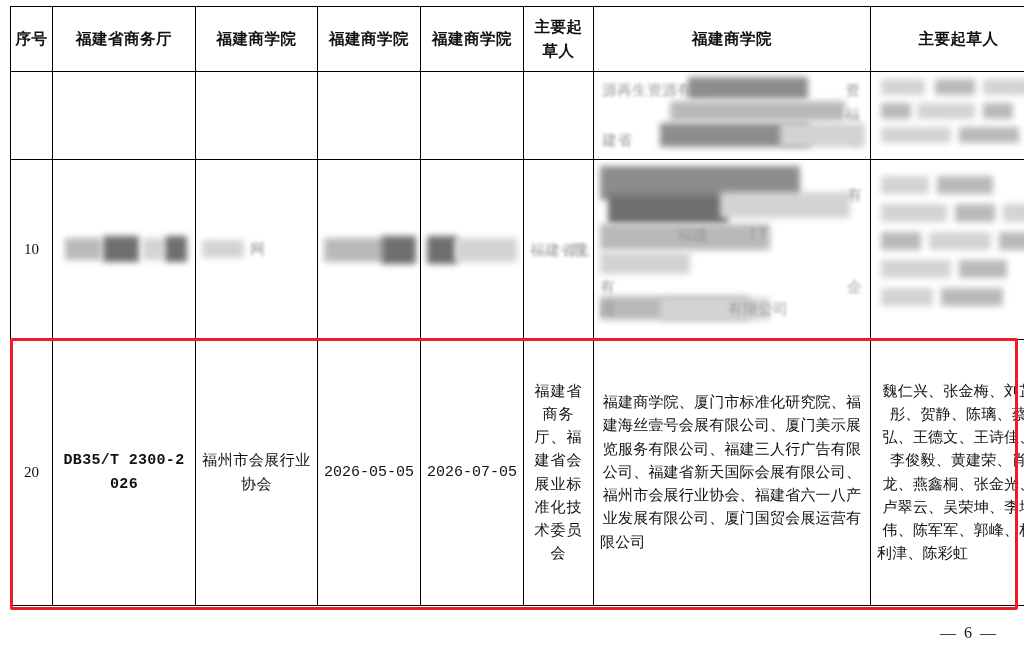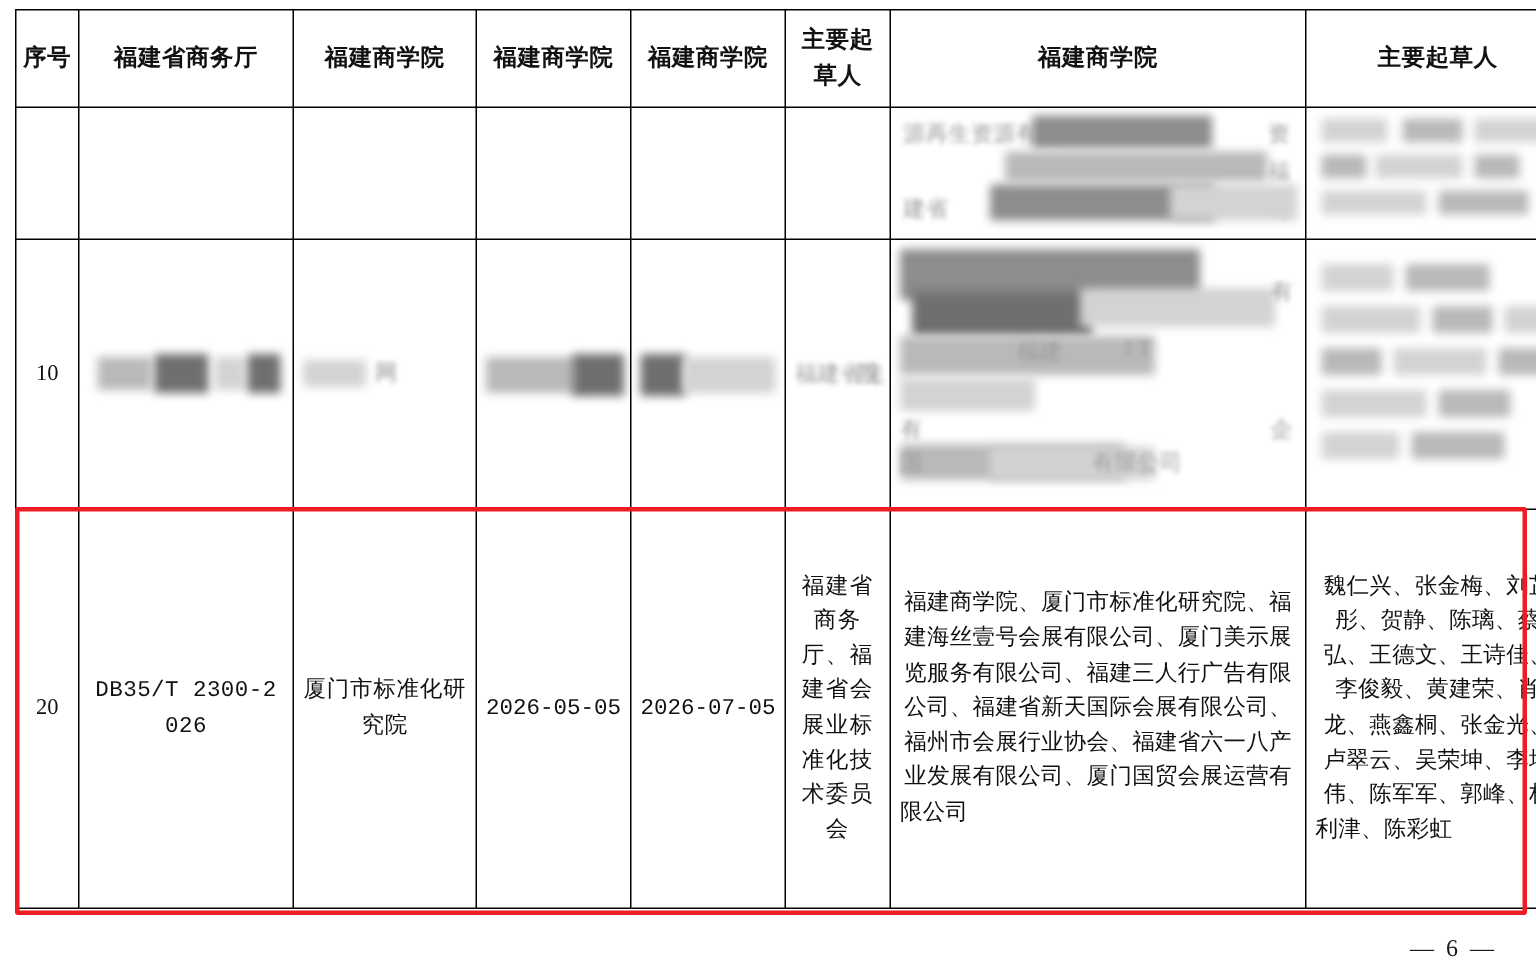--- a/index.html
+++ b/index.html
@@ -101,20 +101,21 @@
     line-height: 1.9;
   }
   .cell-name {
     line-height: 1.9;
     letter-spacing: 0.5px;
   }
   .cell-code {
     font-family: "Liberation Mono", "DejaVu Sans Mono", monospace;
     font-size: 15px;
     letter-spacing: 0.3px;
+    font-weight: bold;
   }
   .cell-date {
     font-family: "Liberation Mono", "DejaVu Sans Mono", monospace;
     font-size: 14.5px;
   }
   .red-box {
     position: absolute;
     border: 3px solid #ee1c25;
     pointer-events: none;
     box-sizing: border-box;
@@ -259,21 +260,21 @@
             <div class="bar" style="left:82px; top:94px; width:48px; height:18px;"></div>
             <div class="bar light" style="left:4px; top:122px; width:52px; height:18px;"></div>
             <div class="bar" style="left:64px; top:122px; width:62px; height:18px;"></div>
           </div>
         </td>
       </tr>
 
       <tr class="highlight-row" style="height:266px;">
         <td>20</td>
         <td class="cell-code">DB35/T 2300-2026</td>
-        <td class="cell-name">厦门市标准化研究院</td>
+        <td class="cell-name">福州市会展行业协会</td>
         <td class="cell-date">2026-05-05</td>
         <td class="cell-date">2026-07-05</td>
         <td class="cell-dept">福建省商务厅、福建省会展业标准化技术委员会</td>
         <td class="cell-justify">福建商学院、厦门市标准化研究院、福建海丝壹号会展有限公司、厦门美示展览服务有限公司、福建三人行广告有限公司、福建省新天国际会展有限公司、福州市会展行业协会、福建省六一八产业发展有限公司、厦门国贸会展运营有限公司</td>
         <td class="cell-justify">魏仁兴、张金梅、刘芷彤、贺静、陈璃、蔡弘、王德文、王诗佳、李俊毅、黄建荣、肖龙、燕鑫桐、张金光、卢翠云、吴荣坤、李坤伟、陈军军、郭峰、林利津、陈彩虹</td>
       </tr>
 
     </tbody>
   </table>
 

